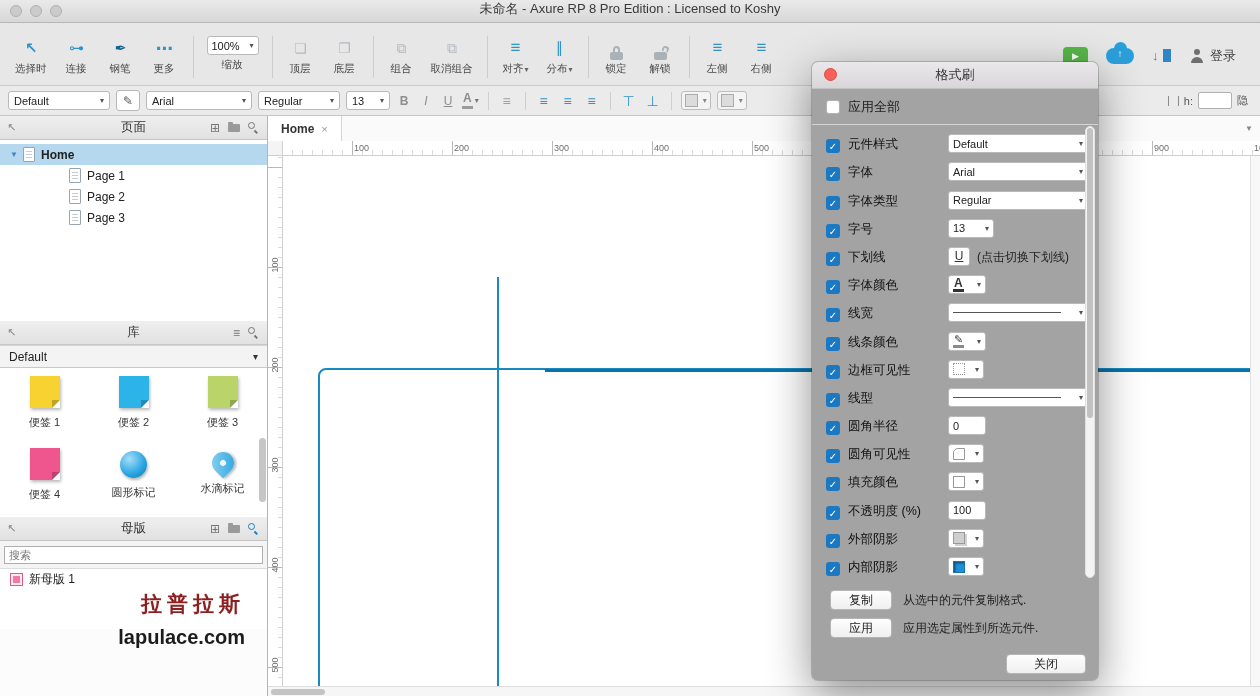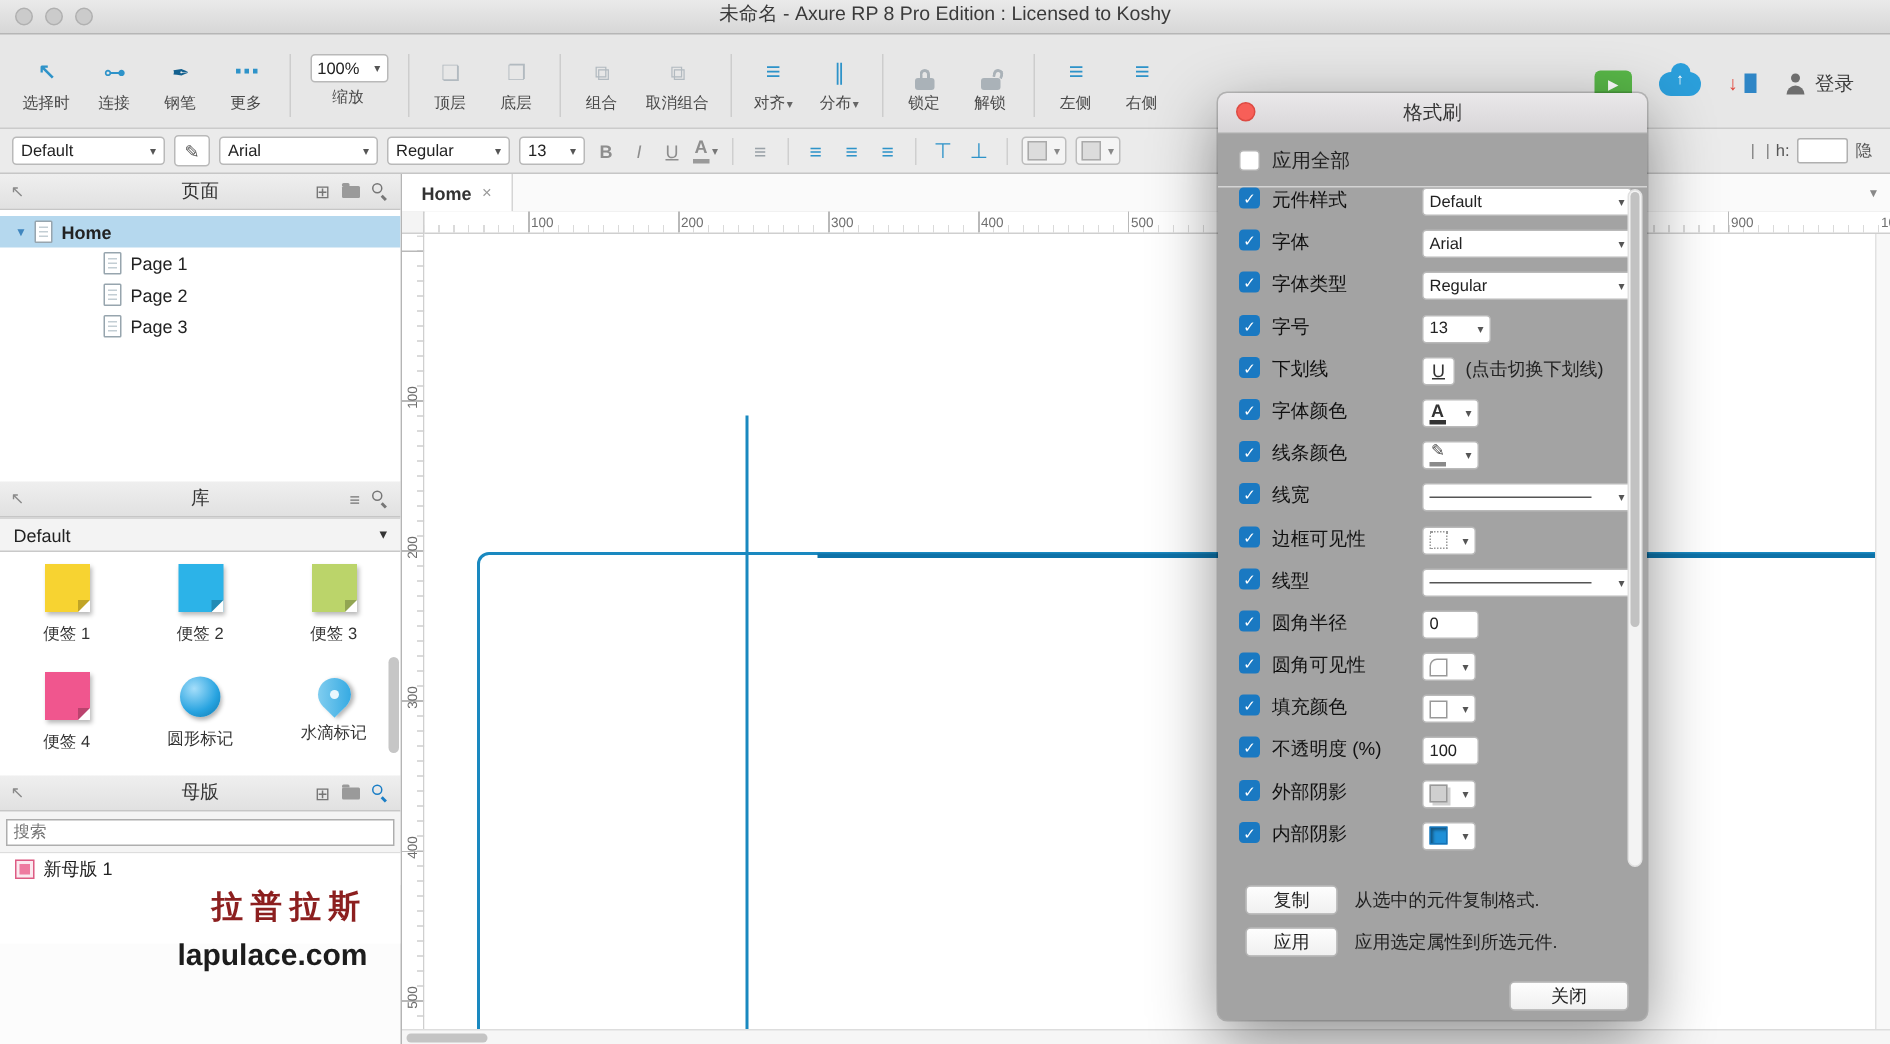--- a/index.html
+++ b/index.html
@@ -166,21 +166,21 @@
          box-shadow:0 14px 45px rgba(0,0,0,.45),0 0 0 1px rgba(0,0,0,.18)}
   .mtitle{height:26px;background:linear-gradient(#eae8ea,#d8d6d8);border-bottom:1px solid #c2c2c2;border-radius:6px 6px 0 0;
           display:flex;align-items:center;justify-content:center;font-size:13px;color:#333;position:relative}
   .mclose{position:absolute;left:12px;top:6px;width:13px;height:13px;border-radius:50%;background:#f75f58;border:1px solid #dd4a42;box-sizing:border-box}
   .apply-all{display:flex;align-items:center;gap:8px;padding:9px 0 8px 14px;font-size:13px;color:#222}
   .cb{width:14px;height:14px;border-radius:3px;background:#1a79c2;display:flex;align-items:center;justify-content:center;flex:none;box-sizing:border-box}
   .cb .tick::before{content:"✓";color:#fff;font-size:10px;font-weight:bold}
   .cb.unchecked{background:#fff;border:1px solid #b3b3b3}
   .mdivider{height:1px;background:#d4d4d4}
   .fp-rows{position:absolute;top:63px;left:0;right:0}
-  .fp-row{height:28.2px;display:flex;align-items:flex-start;padding-left:14px;font-size:12.5px;color:#111}
+  .fp-row{height:28.2px;display:flex;align-items:flex-end;padding-left:14px;font-size:12.5px;color:#111}
   .fp-label{width:100px;margin-left:8px;flex:none}
   .fp-note{margin-left:7px;font-size:12px;color:#222}
   .fp-row .ctl{display:none;background:#fff;border:1px solid #b9b9b9;border-radius:3px;height:19px;align-items:center;
                box-sizing:border-box;font-size:11px;color:#222;padding:0 4px;position:relative}
   .c-sel::after,.c-cola::after,.c-colp::after,.c-line::after,.c-sw::after{content:"▾";font-size:8px;color:#555;margin-left:auto;padding-left:3px}
   .ctl-select .c-sel{display:flex;width:140px;justify-content:space-between}
   .ctl-select-small .c-sel{display:flex;width:46px;justify-content:space-between}
   .ctl-underline .c-ub{display:flex;width:22px;justify-content:center}
   .c-ub .uch{text-decoration:underline;font-size:12px;color:#333}
   .ctl-color-a .c-cola{display:flex;width:38px}
@@ -682,41 +682,41 @@
         </span>
         <span class="fp-label">字体颜色</span>
 
         <span class="ctl c-cola">
           <i class="ca">A</i>
         </span>
 
         <span class="fp-note"></span>
       </div>
 
+      <div class="fp-row ctl-line" style="--i: 7;">
+        <span class="cb">
+          <i class="tick"></i>
+        </span>
+        <span class="fp-label">线宽</span>
+
+        <span class="ctl c-line">
+          <i class="lline"></i>
+        </span>
+
+        <span class="fp-note"></span>
+      </div>
+
       <div class="fp-row ctl-color-pen" style="--i: 6;">
         <span class="cb">
           <i class="tick"></i>
         </span>
         <span class="fp-label">线条颜色</span>
 
         <span class="ctl c-colp">
           <i class="cpen"></i>
-        </span>
-
-        <span class="fp-note"></span>
-      </div>
-
-      <div class="fp-row ctl-line" style="--i: 7;">
-        <span class="cb">
-          <i class="tick"></i>
-        </span>
-        <span class="fp-label">线宽</span>
-
-        <span class="ctl c-line">
-          <i class="lline"></i>
         </span>
 
         <span class="fp-note"></span>
       </div>
 
       <div class="fp-row ctl-swatch-border" style="--i: 9;">
         <span class="cb">
           <i class="tick"></i>
         </span>
         <span class="fp-label">边框可见性</span>

